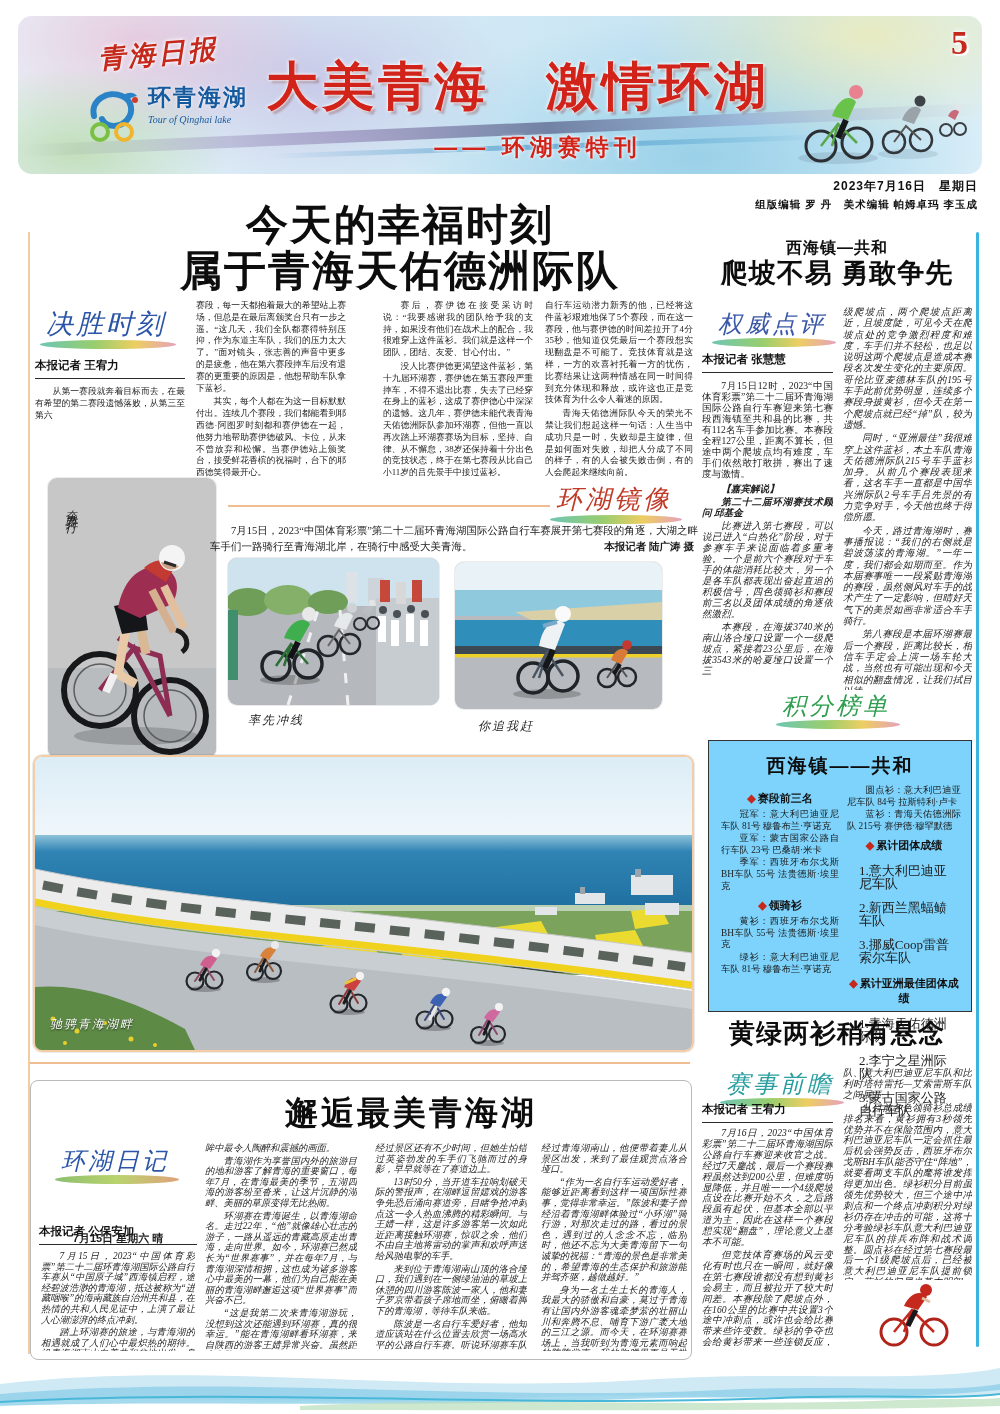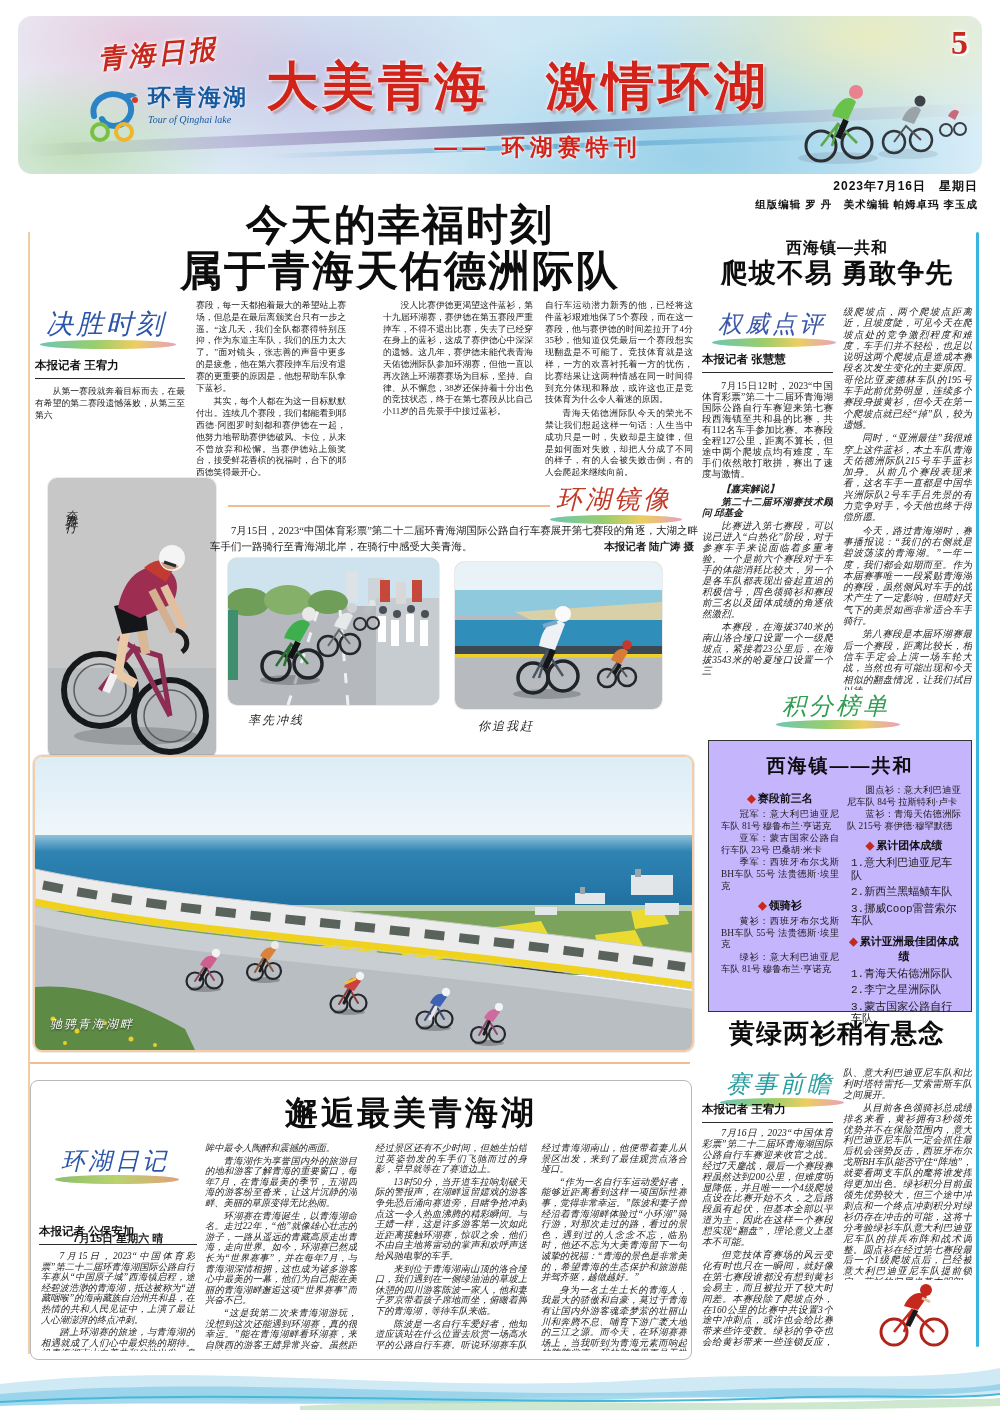--- a/index.html
+++ b/index.html
@@ -62,26 +62,26 @@
   .photo svg{display:block;width:100%;height:100%;}
   .pcap{font-size:12px;color:#222;letter-spacing:2px;}
   .mirror-cap{font-size:10.5px;line-height:16px;text-align:justify;color:#222;}
   .mirror-pg{font-family:"Liberation Sans",sans-serif;font-weight:bold;font-size:10.5px;text-align:right;}
   .bigcap{color:#fff;font-size:12px;letter-spacing:2px;text-shadow:0 1px 2px rgba(0,0,0,.7);}
   
   .kicker{text-align:center;font-size:16px;letter-spacing:1px;color:#111;}
   .rhead{text-align:center;font-size:27px;letter-spacing:1px;color:#0d0d0d;line-height:30px;}
   .expert{font-weight:bold;font-style:italic;}
   
-  .stand-box{border:1.5px solid #333;background:#c4b5fd;}
+  .stand-box{border:1.5px solid #333;background:#7dd3fc;}
   .stand-title{text-align:center;font-size:19px;letter-spacing:2px;color:#0d0d0d;}
   .shead{font-family:"Liberation Sans",sans-serif;font-weight:bold;font-size:11px;color:#111;margin:6px 0 3px 0;text-align:center;}
   .shead .dia{color:#c5281c;margin-right:2px;}
   .sline{font-size:9.3px;line-height:11.6px;text-indent:2em;text-align:justify;margin:0 0 1px 0;}
-  .slist{font-size:11px;line-height:12.5px;margin:4px;text-indent:0;font-family:Liberation Mono, monospace;}
+  .slist{font-size:13px;line-height:12.5px;margin:12px;text-indent:0;}
   
   .wave{left:0;top:1350px;width:1000px;height:64px;}
   .wave svg{display:block;width:100%;height:100%;}
   
   .diary-box{left:30px;top:1080px;width:660px;height:278px;border:1px solid #b9b9b9;border-radius:8px;background:#fff;}
   .diary-title{text-align:center;font-size:33px;letter-spacing:3px;color:#0d0d0d;}
   .dateline{font-family:"Liberation Sans",sans-serif;font-weight:bold;font-size:11px;text-align:center;}
 </style>
 </head>
 <body>
@@ -156,20 +156,21 @@
   <div class="abs byline" style="left:35px;top:358px;width:150px;">本报记者 王宥力</div>
 
   <div class="abs fcol" style="left:35px;top:386px;width:150px;height:92px;">
     <p>从第一赛段就奔着目标而去，在最有希望的第二赛段遗憾落败，从第三至第六</p>
   </div>
   <div class="abs fcol" style="left:196px;top:300px;width:150px;height:198px;">
     <p class="cont">赛段，每一天都抱着最大的希望站上赛场，但总是在最后离颁奖台只有一步之遥。“这几天，我们全队都赛得特别压抑，作为东道主车队，我们的压力太大了。”面对镜头，张志善的声音中更多的是疲惫，他在第六赛段摔车后没有退赛的更重要的原因是，他想帮助车队拿下蓝衫。</p>
     <p>其实，每个人都在为这一目标默默付出。连续几个赛段，我们都能看到耶西德·阿图罗时刻都和赛伊德在一起，他努力地帮助赛伊德破风、卡位，从来不曾放弃和松懈。当赛伊德站上颁奖台，接受鲜花香槟的祝福时，台下的耶西德笑得最开心。</p>
   </div>
   <div class="abs fcol" style="left:383px;top:300px;width:150px;height:176px;">
+    <p>赛后，赛伊德在接受采访时说：“我要感谢我的团队给予我的支持，如果没有他们在战术上的配合，我很难穿上这件蓝衫。我们就是这样一个团队，团结、友爱、甘心付出。”</p>
     <p>没人比赛伊德更渴望这件蓝衫，第十九届环湖赛，赛伊德在第五赛段严重摔车，不得不退出比赛，失去了已经穿在身上的蓝衫，这成了赛伊德心中深深的遗憾。这几年，赛伊德未能代表青海天佑德洲际队参加环湖赛，但他一直以再次踏上环湖赛赛场为目标，坚持、自律、从不懈怠，38岁还保持着十分出色的竞技状态，终于在第七赛段从比自己小11岁的吕先景手中接过蓝衫。</p>
 
   </div>
   <div class="abs fcol" style="left:545px;top:300px;width:148px;height:176px;">
     <p class="cont">自行车运动潜力新秀的他，已经将这件蓝衫艰难地保了5个赛段，而在这一赛段，他与赛伊德的时间差拉开了4分35秒，他知道仅凭最后一个赛段想实现翻盘是不可能了。竞技体育就是这样，一方的欢喜衬托着一方的忧伤，比赛结果让这两种情感在同一时间得到充分体现和释放，或许这也正是竞技体育为什么令人着迷的原因。</p>
     <p>青海天佑德洲际队今天的荣光不禁让我们想起这样一句话：人生当中成功只是一时，失败却是主旋律，但是如何面对失败，却把人分成了不同的样子，有的人会被失败击倒，有的人会爬起来继续向前。</p>
 
   </div>
 
   <div class="abs photo" style="left:48px;top:478px;width:168px;height:280px;">

